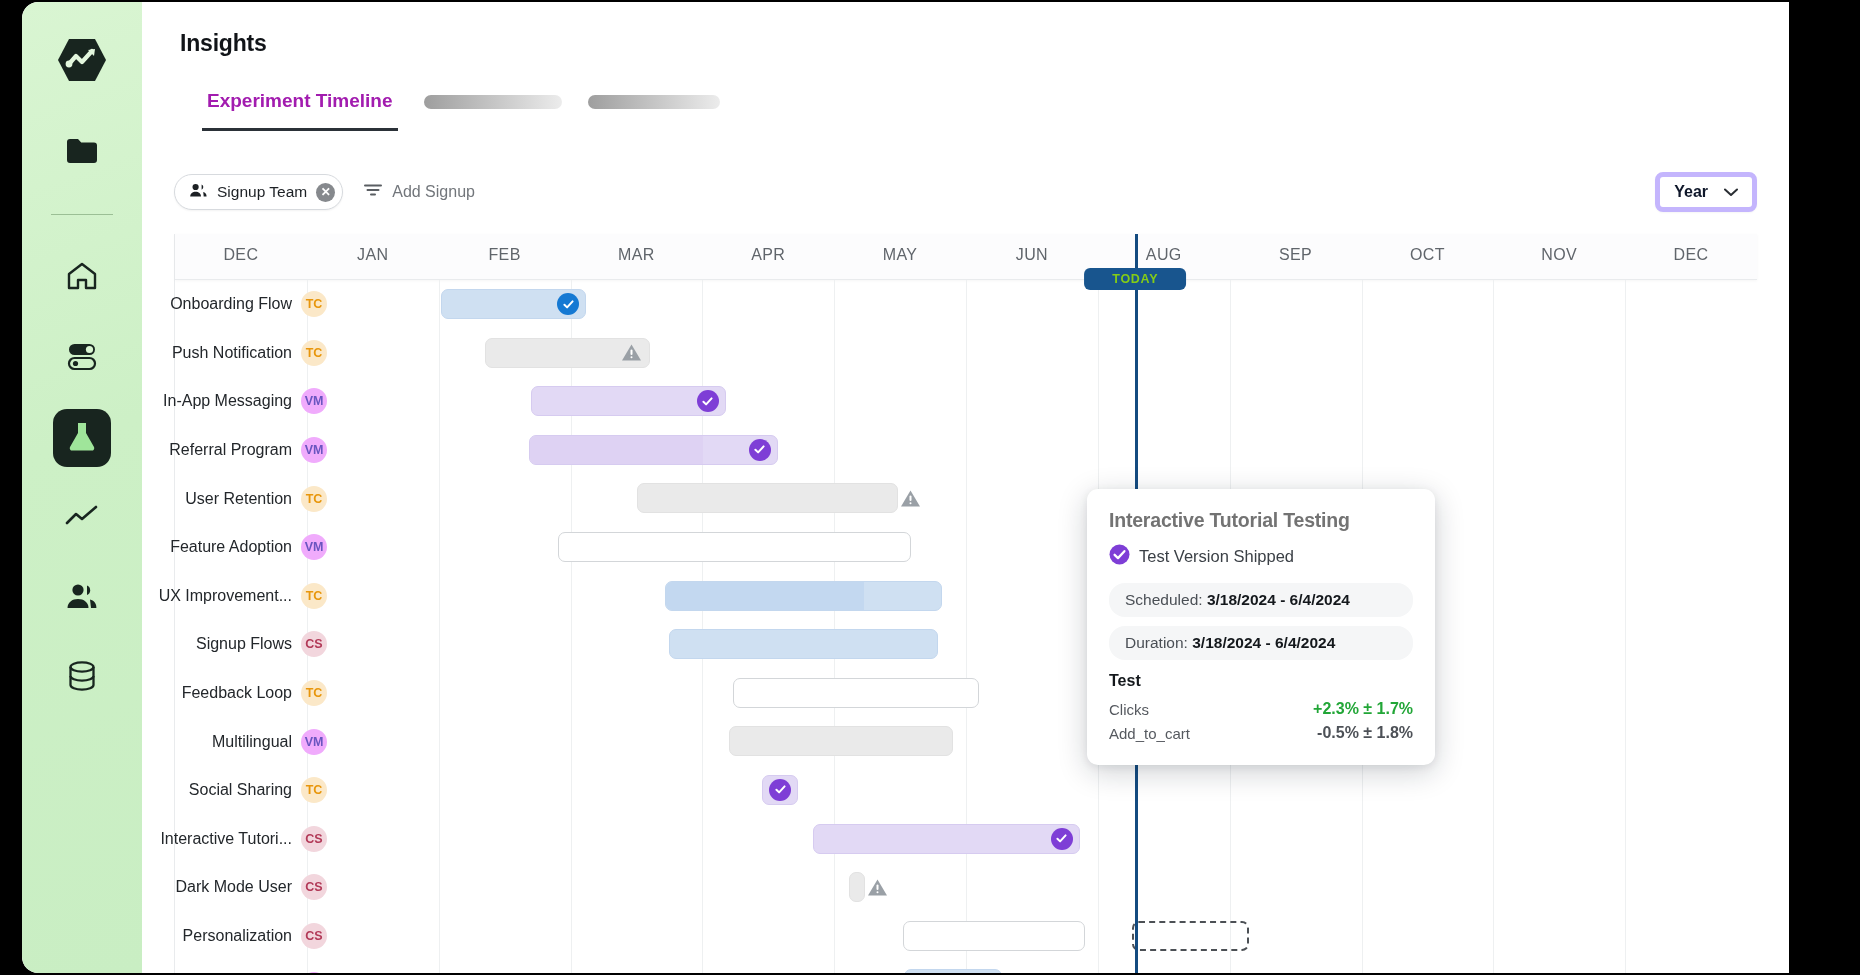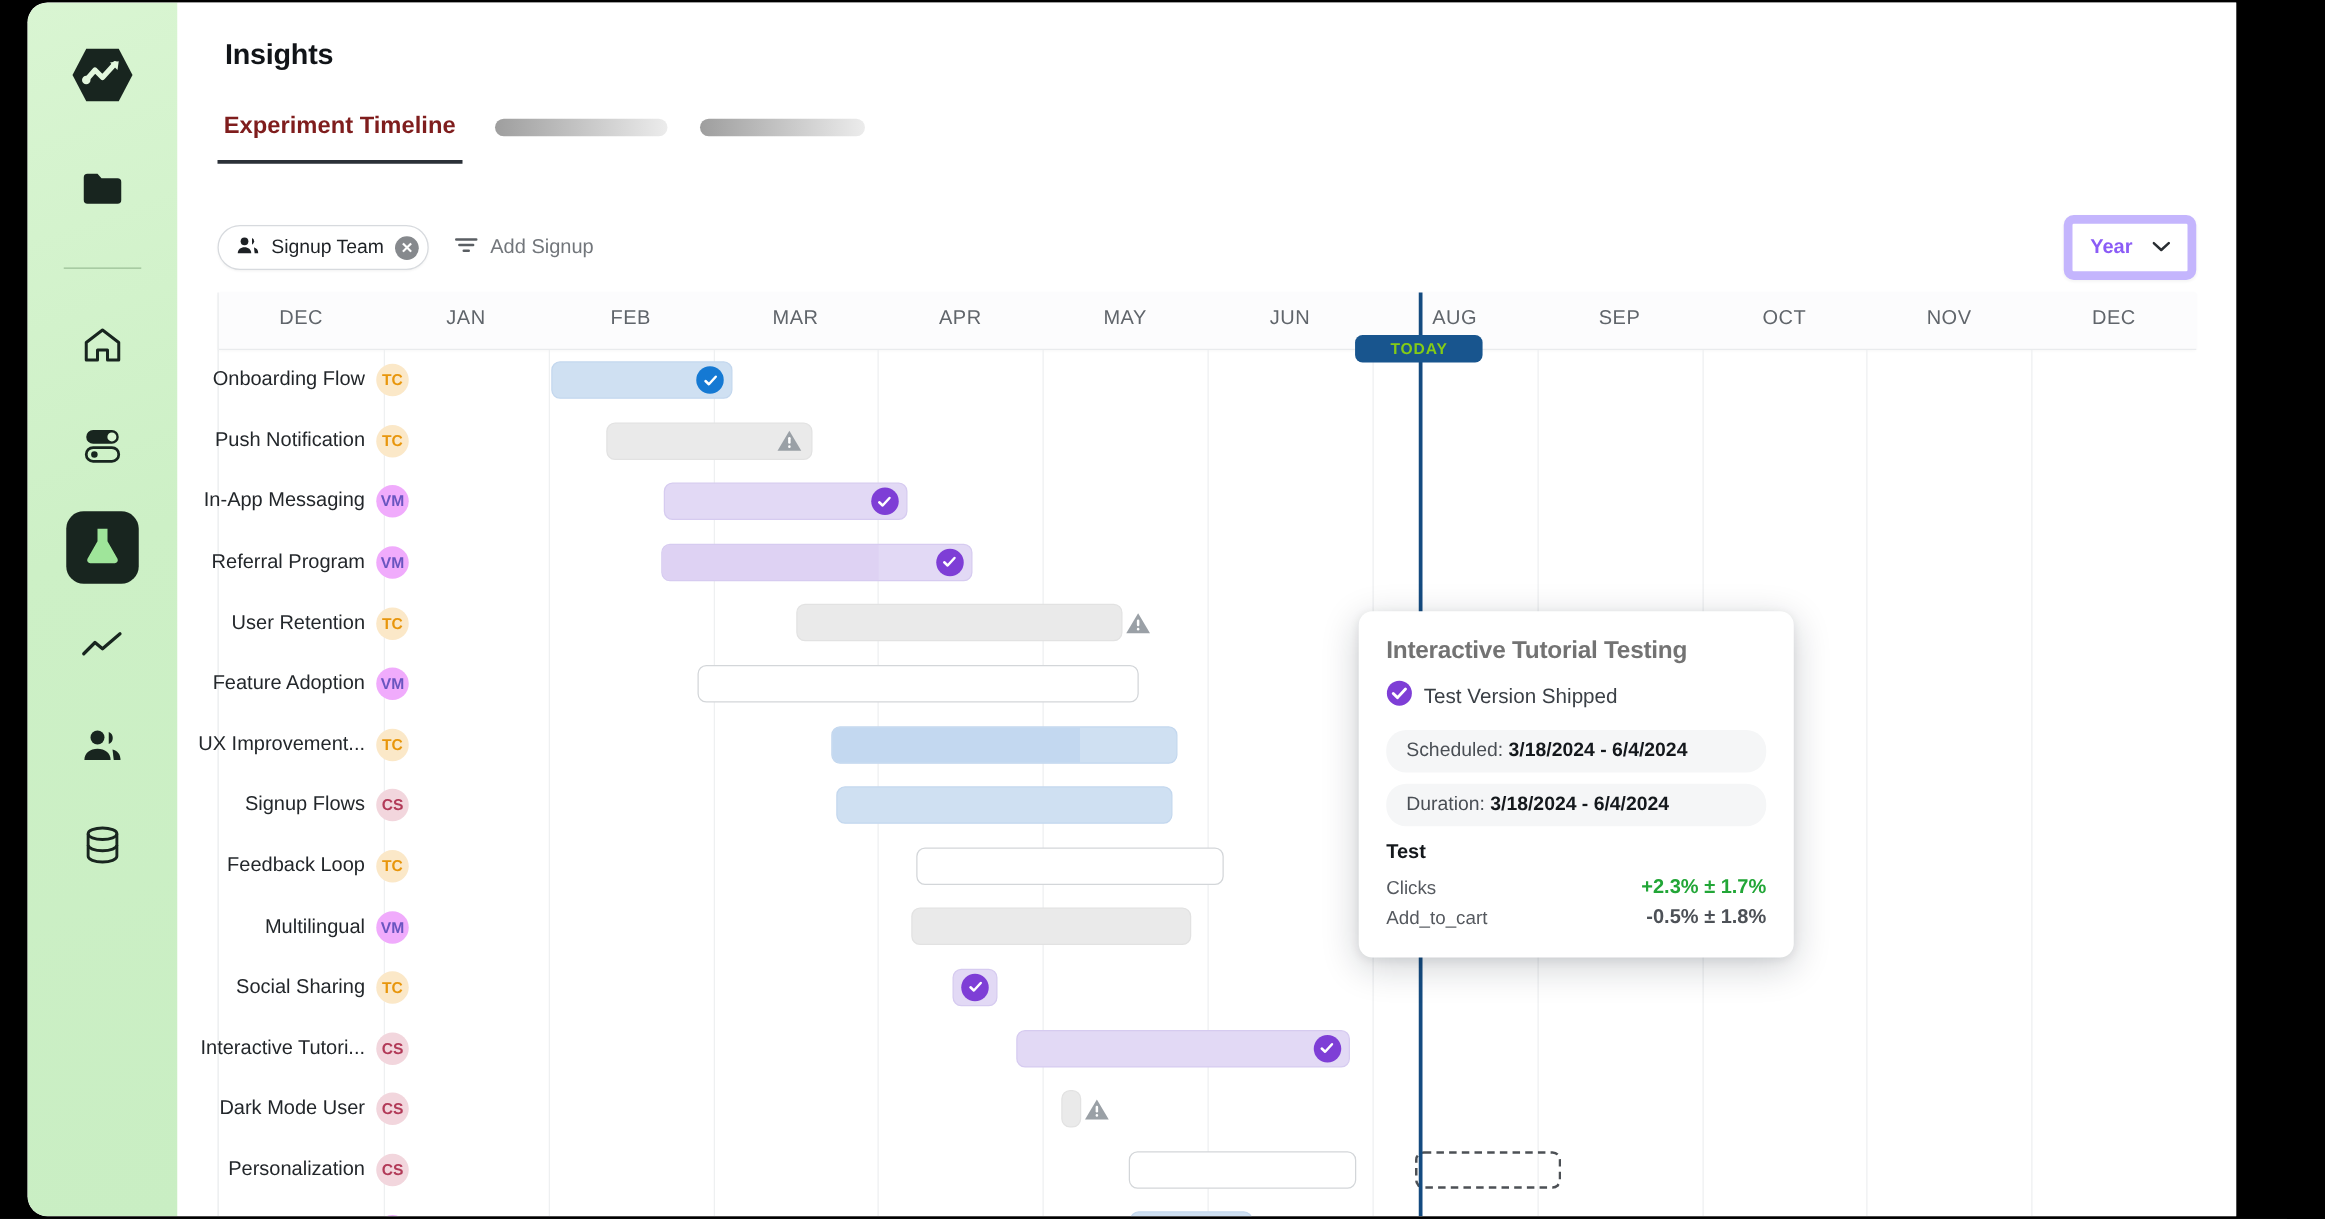--- a/index.html
+++ b/index.html
@@ -71,24 +71,25 @@
   }
 
   
   .tabs {
     position: absolute;
     left: 32px; top: 88px;
     display: flex; align-items: center; gap: 26px;
   }
   .tab {
     font-size: 19px; font-weight: bold;
-    color: #7f1d1d;
+    color: #a21caf;
     padding: 0 5px 16px 5px;
     border-bottom: 3px solid #2b3138;
     cursor: pointer;
+    margin-left: 28px;
   }
   .tab-ghost {
     height: 14px; border-radius: 8px;
     margin-bottom: 18px;
     background: linear-gradient(90deg,#9e9e9e 0%,#c9c9c9 55%,#ececec 100%);
     cursor: pointer;
   }
   .tab-ghost.g1 { width: 138px; }
   .tab-ghost.g2 { width: 132px; }
 
@@ -117,24 +118,24 @@
   }
   .add-filter {
     display: flex; align-items: center; gap: 9px;
     margin-left: 20px;
     font-size: 16px; color: #72767b;
     cursor: pointer;
   }
   .year-select {
     margin-left: auto;
     display: flex; align-items: center; gap: 16px;
-    height: 52px; padding: 0 14px;
-    border: 7px solid #c4b5fd; border-radius: 8px;
+    height: 40px; padding: 0 14px;
+    border: 5px solid #c4b5fd; border-radius: 8px;
     background: #fff;
-    font-size: 16px; font-weight: bold; color: #8b5cf6;
+    font-size: 16px; font-weight: bold; color: #0f172a;
     cursor: pointer;
     box-shadow: 0 1px 2px rgba(0,0,0,.04);
   }
 
   
   .gantt {
     position: absolute;
     left: 32px; top: 232px; right: 32px; bottom: 0;
     border-left: 1px solid #e9ebed;
   }

